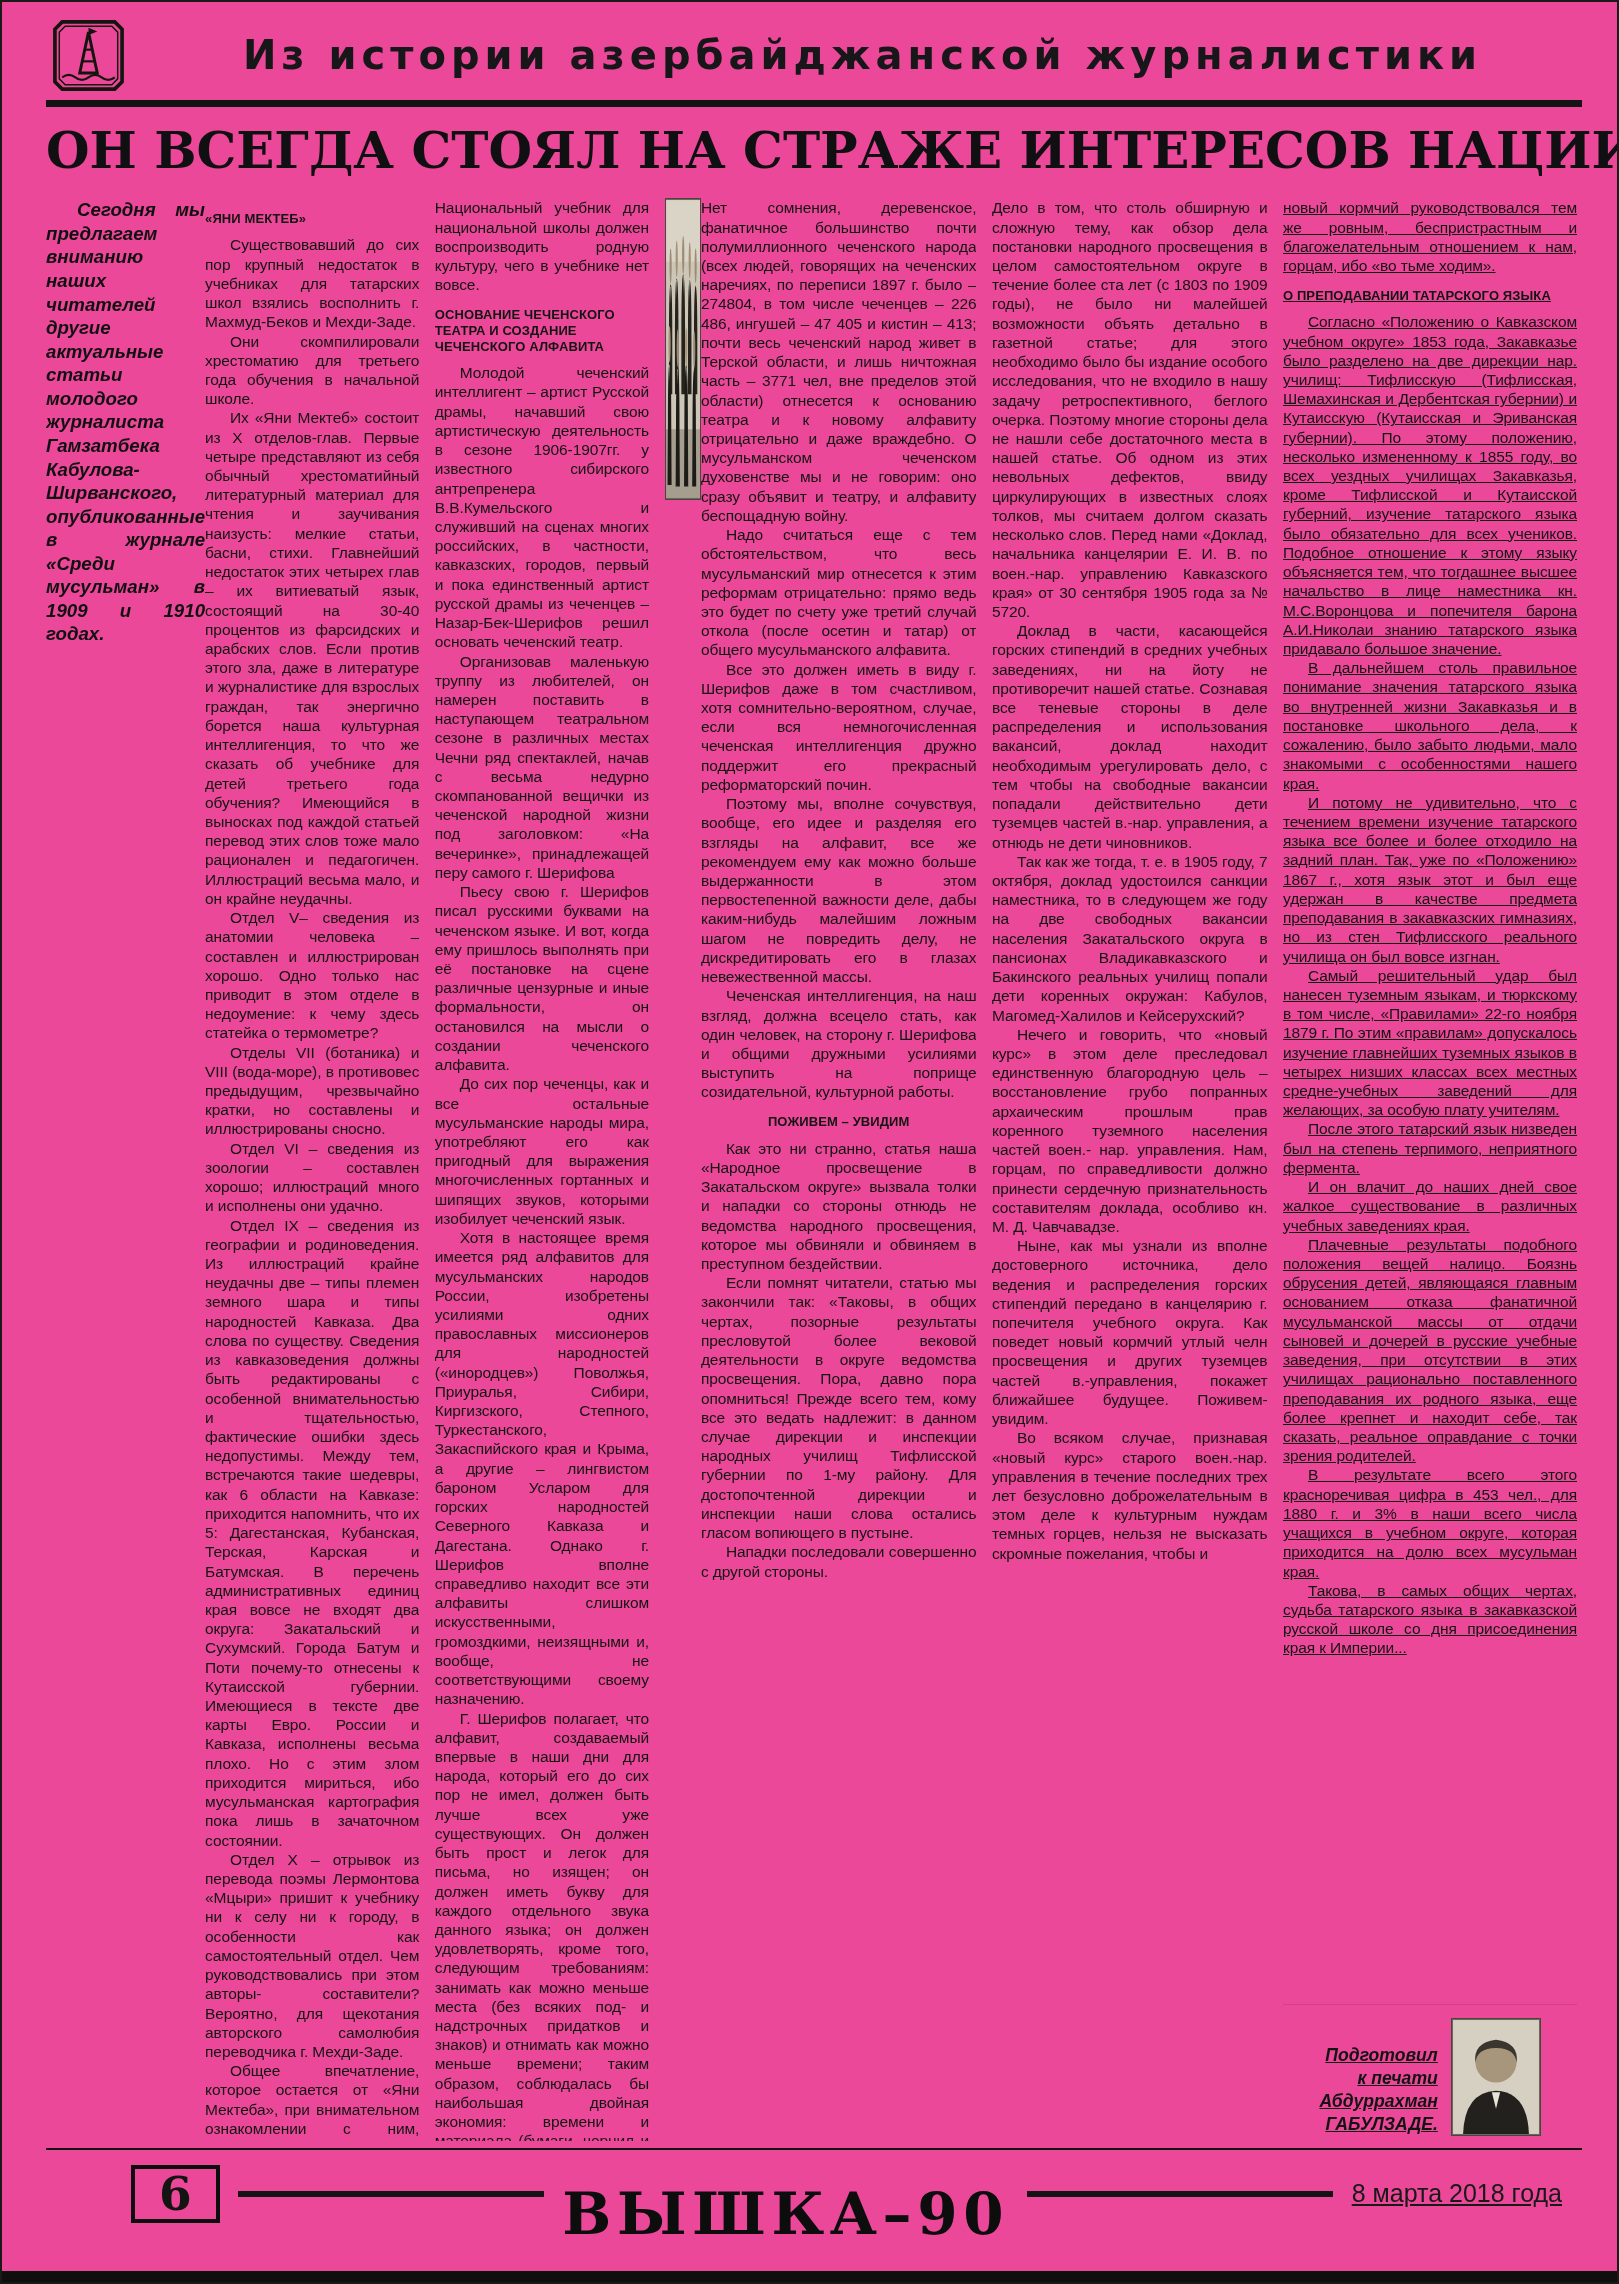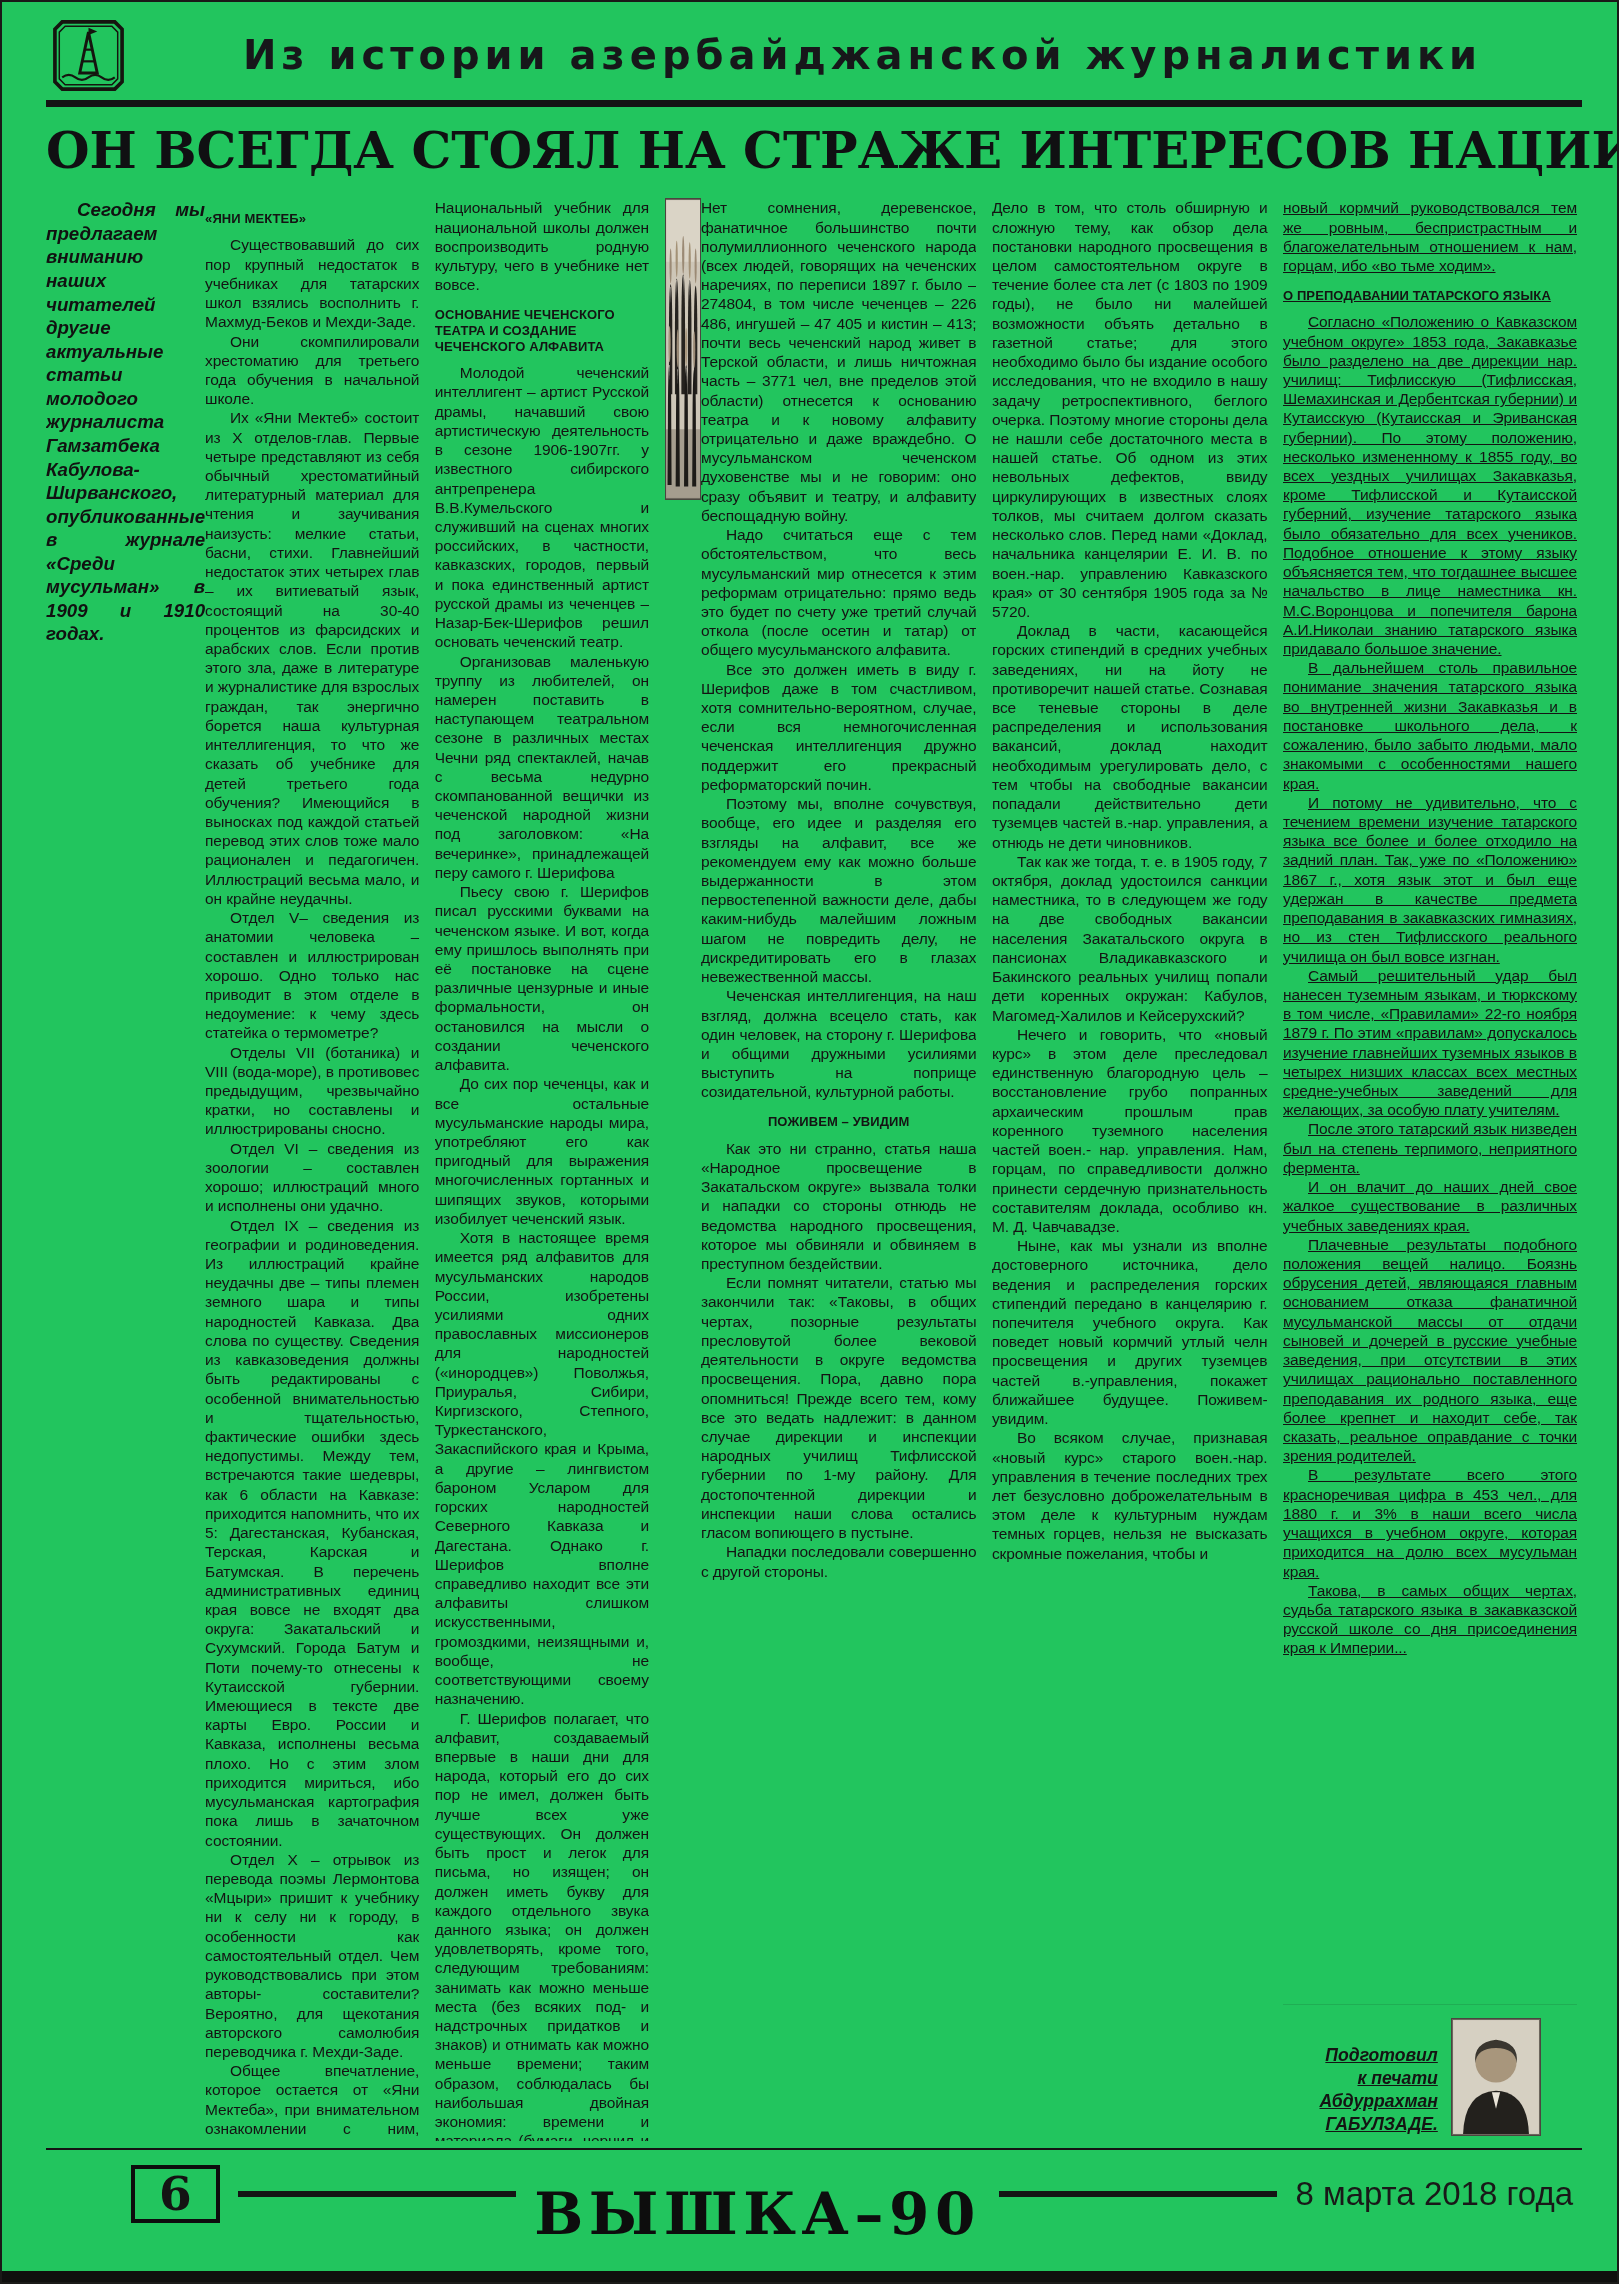--- a/index.html
+++ b/index.html
@@ -4,21 +4,21 @@
 <style>
   * { box-sizing: border-box; margin: 0; padding: 0; }
   html, body { background: #e8e6e0; }
   body {
     width: 1619px; height: 2284px;
     font-family: "Liberation Sans", sans-serif;
     color: #141413;
   }
   .page {
     width: 1619px; height: 2284px;
-    background: #22c55e;
+    background: #ec4899;
     border: 2.1px solid #1a1a18;
     padding: 12.7px 35px 0 44px;
     position: relative;
     overflow: hidden;
   }
   
   .topbar {
     display: flex; align-items: center; gap: 24px;
     padding: 4.2px 5.6px 7px 5.6px;
   }
@@ -100,22 +100,22 @@
     font-family: "DejaVu Serif", serif;
   }
   .foot-bar { flex: 1 1 auto; height: 6.3px; background: #141414; }
   .masthead {
     flex: 0 0 auto;
     font-family: "DejaVu Serif", serif;
     font-weight: bold; font-size: 58px; letter-spacing: 5.6px;
     color: #0d0d0d; white-space: nowrap; margin-top: 40px;
   }
   .issue-date {
-    flex: 0 0 auto; font-size: 33px; color: #191918;
-    margin-right: 9px; white-space: nowrap;
+    flex: 0 0 auto; font-size: 25px; color: #191918;
+    margin-right: 20px; white-space: nowrap; text-decoration: underline;
   }
   .bottom-bar {
     position: absolute; left: 0; right: 0; bottom: 0;
     height: 11.3px; background: #0f0f0e;
   }
 </style>
 </head>
 <body>
 
 <div class="page">

